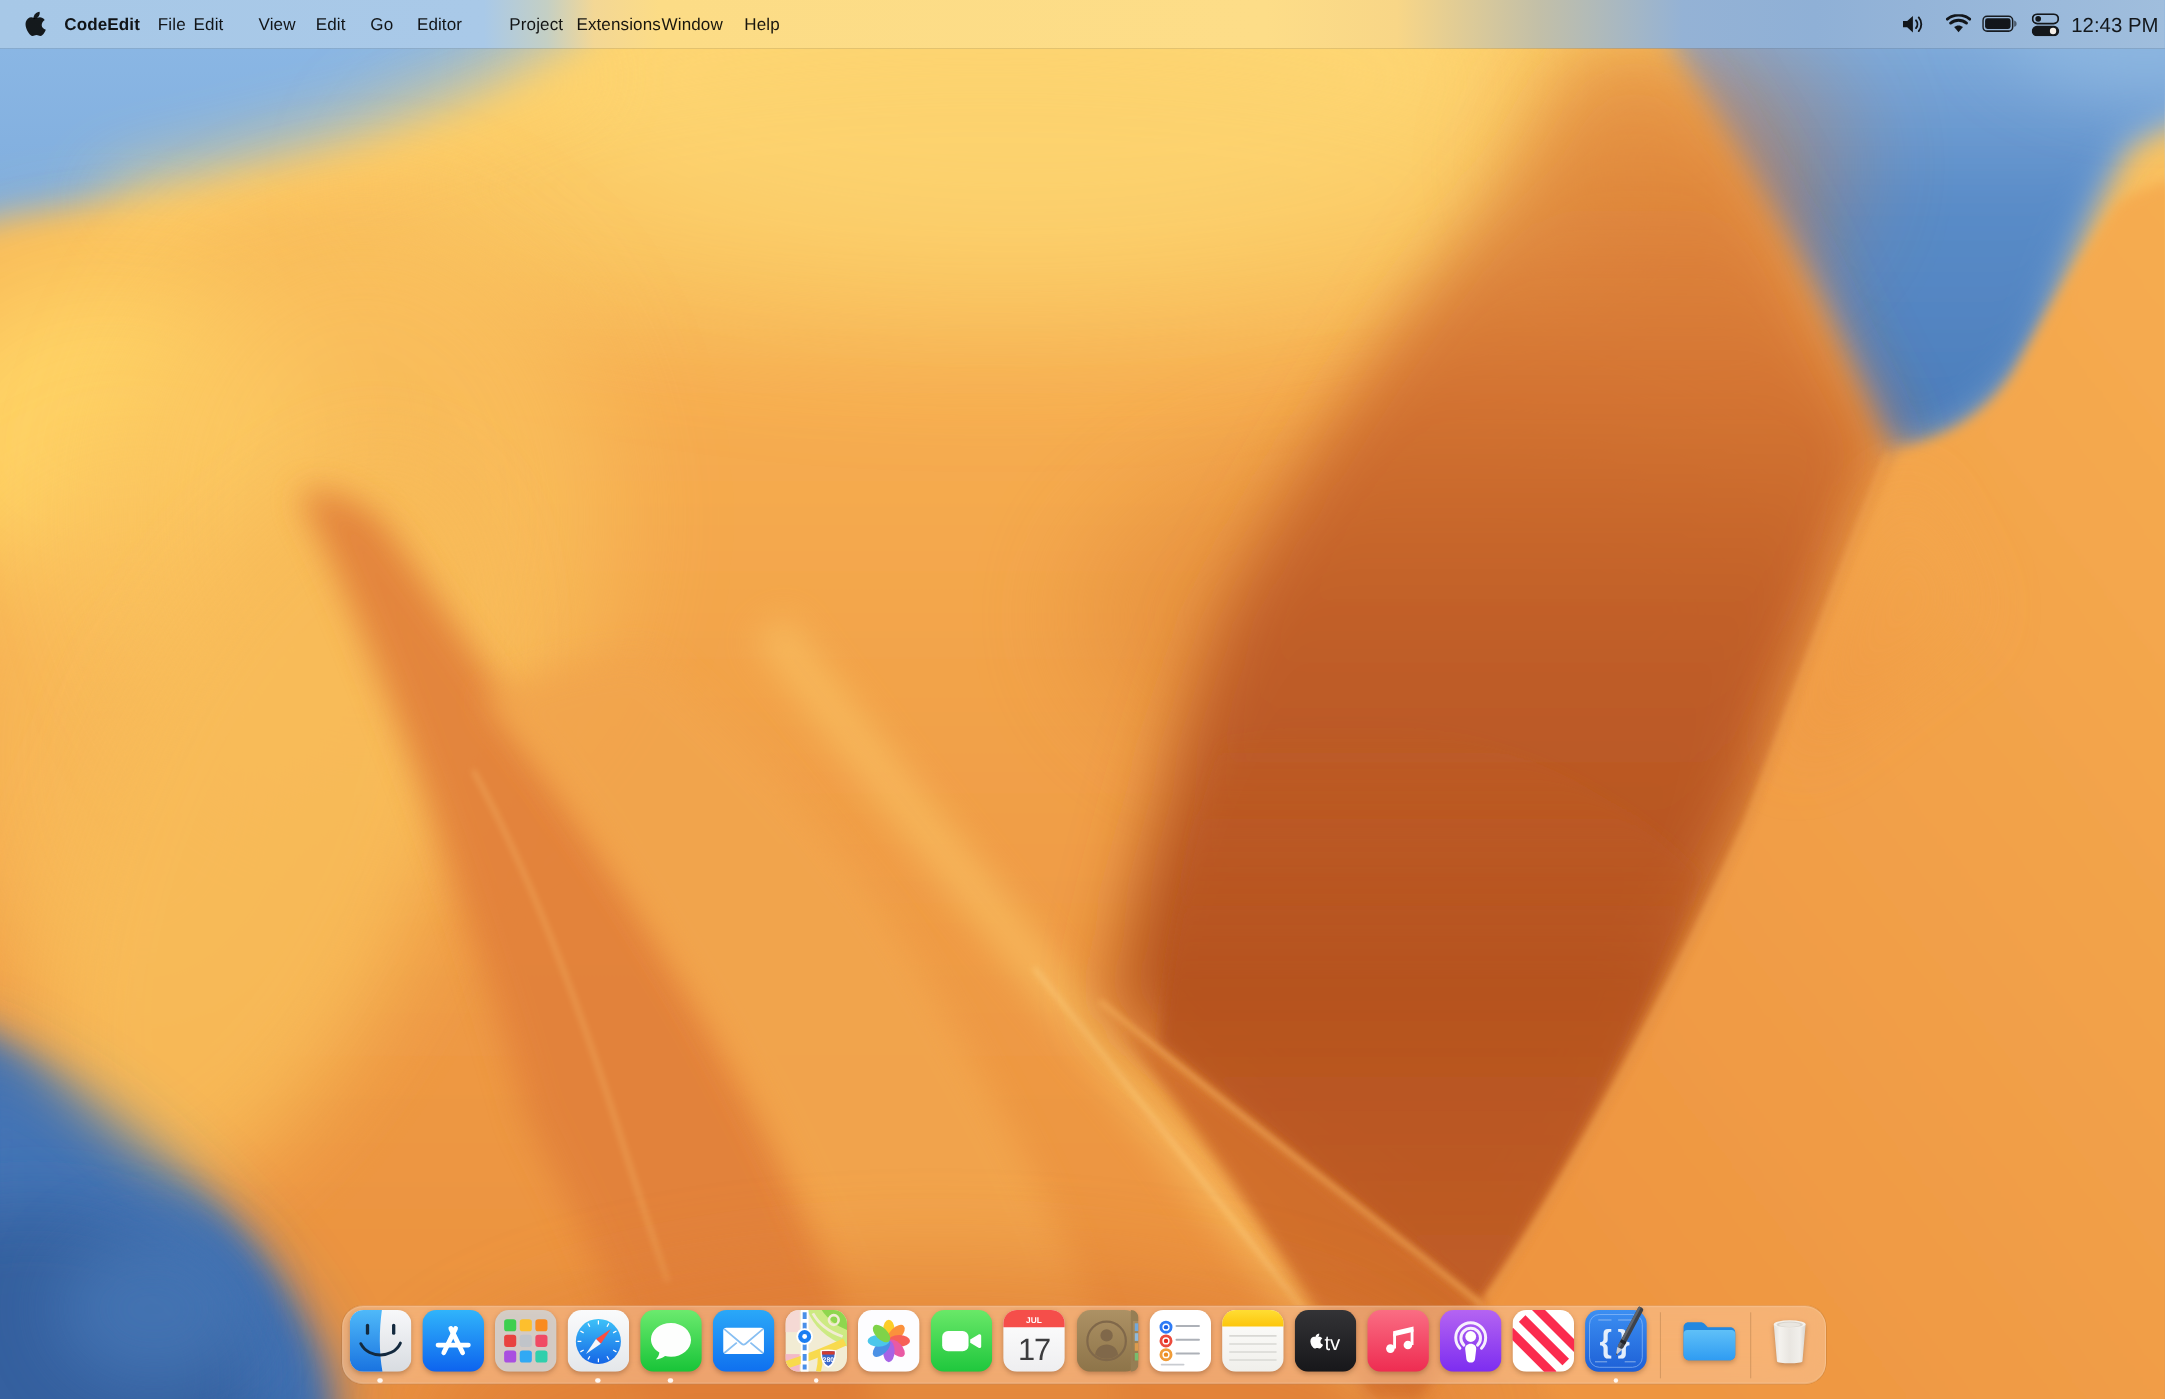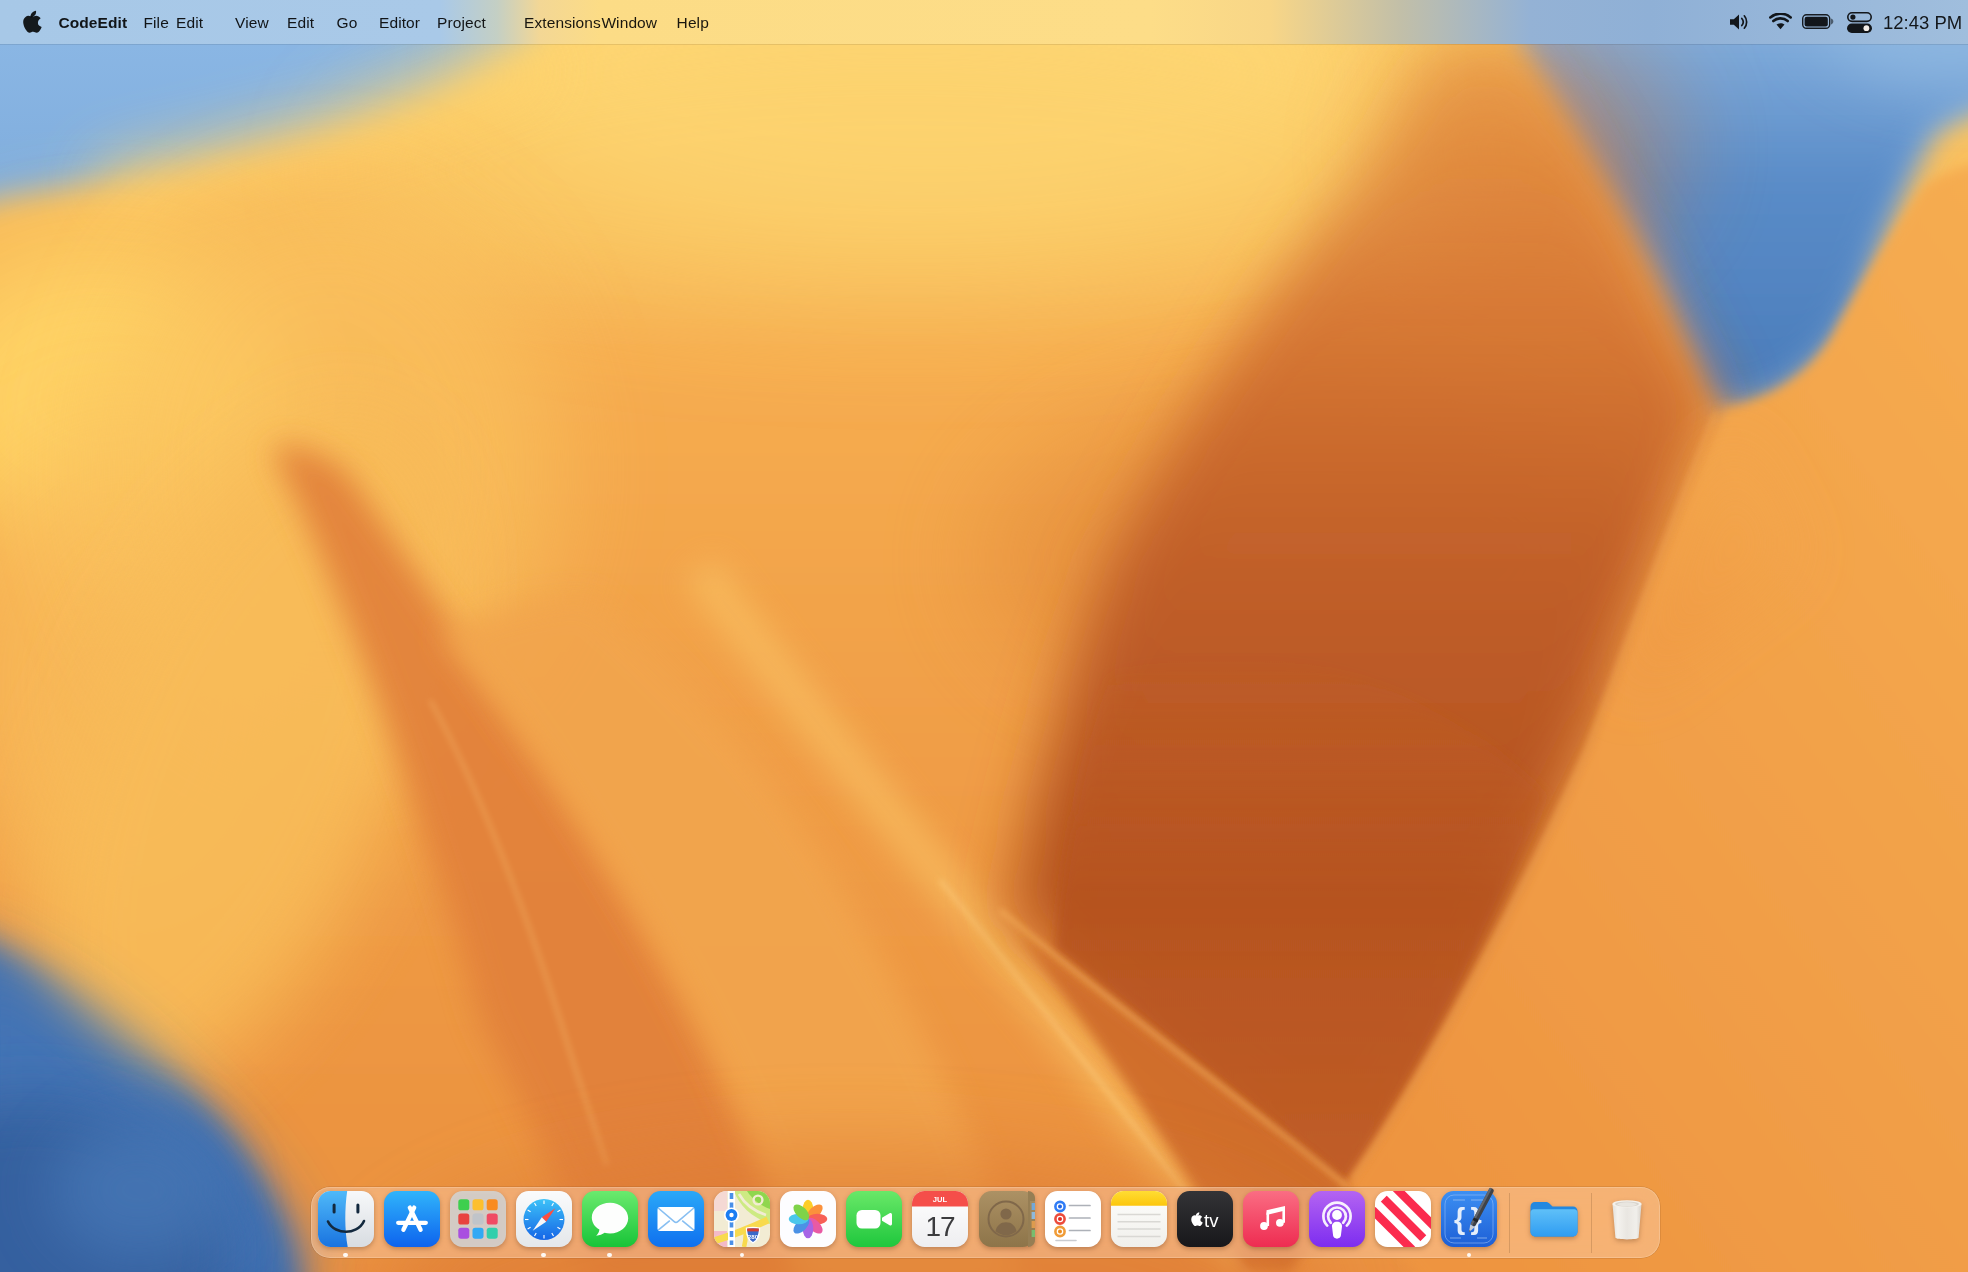--- a/index.html
+++ b/index.html
@@ -205,21 +205,21 @@
     <path fill="rgba(0,0,0,0.88)" d="M16.8,0.4 C15,0.6 12.9,1.7 11.7,3.2 C10.7,4.5 9.8,6.6 10.1,8.5 C12.1,8.6 14.2,7.5 15.4,6 C16.5,4.6 17.3,2.6 16.8,0.4 Z"></path>
     <path fill="rgba(0,0,0,0.88)" d="M19.1,15.2 C19.1,12.6 20.4,10.7 22.4,9.4 C21.1,7.5 19,6.4 17,6.4 C15,6.4 13.9,7.4 12.4,7.4 C10.8,7.4 9.5,6.4 7.7,6.4 C5.3,6.5 2.8,8.3 1.8,11.4 C0.6,15.4 2.7,20.9 5.1,23.9 C6.2,25.4 7.5,26.9 9.2,26.8 C10.8,26.7 11.4,25.8 13.4,25.8 C15.4,25.8 15.9,26.8 17.6,26.8 C19.4,26.7 20.5,25.3 21.6,23.8 C22.4,22.7 23.1,21.4 23.6,20 C21.2,19 19.1,17.9 19.1,15.2 Z"></path>
   </svg>
   <div class="mi b" style="left:58.4px">CodeEdit</div>
   <div class="mi" style="left:143.5px">File</div>
   <div class="mi" style="left:176px">Edit</div>
   <div class="mi" style="left:235px">View</div>
   <div class="mi" style="left:287px">Edit</div>
   <div class="mi" style="left:336.6px">Go</div>
   <div class="mi" style="left:379px">Editor</div>
-  <div class="mi" style="left:437px">Project</div>
+  <div class="mi" style="left:463px">Project</div>
   <div class="mi" style="left:524px">Extensions</div>
   <div class="mi" style="left:601.4px">Window</div>
   <div class="mi" style="left:676.6px">Help</div>
   <svg class="sic" style="left:1730px;top:13px" width="21" height="18" viewBox="0 0 21 18">
     <path fill="rgba(0,0,0,0.88)" d="M0,6.2 L0,11.8 L3.8,11.8 L9,16.5 L9,1.5 L3.8,6.2 Z"></path>
     <path fill="none" stroke="rgba(0,0,0,0.88)" stroke-width="1.7" stroke-linecap="round" d="M11.8,5.5 A5.4,5.4 0 0 1 11.8,12.5 M14.3,2.8 A9.4,9.4 0 0 1 14.3,15.2"></path>
   </svg>
   <svg class="sic" style="left:1769px;top:13px" width="23" height="17" viewBox="0 0 23 17">
     <path fill="rgba(0,0,0,0.88)" d="M11.5,16.3 L15.5,11.6 C13.2,9.7 9.8,9.7 7.5,11.6 Z"></path>
     <path fill="none" stroke="rgba(0,0,0,0.88)" stroke-width="2.6" stroke-linecap="round" d="M4.3,8 A11.2,11.2 0 0 1 18.7,8 M1.3,4.4 A15.8,15.8 0 0 1 21.7,4.4"></path>

